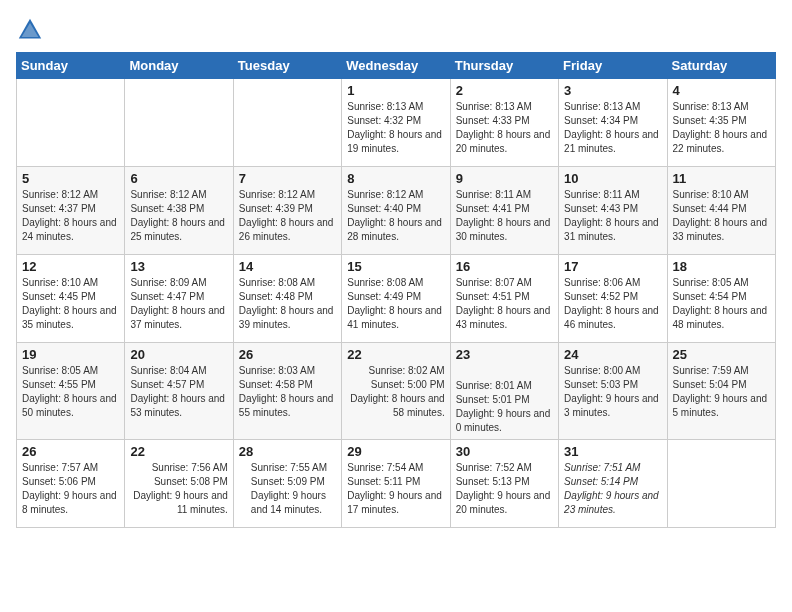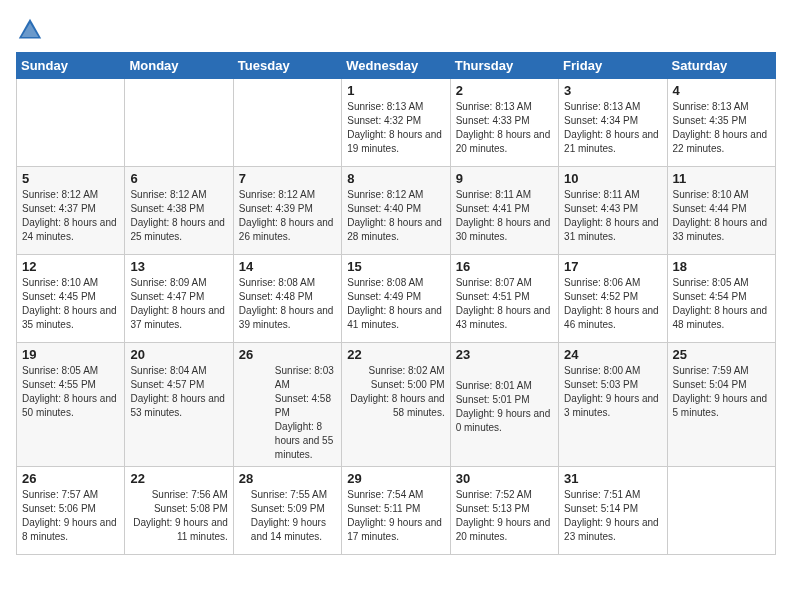--- a/index.html
+++ b/index.html
@@ -254,21 +254,21 @@
 Daylight: 8 hours and 50 minutes.</div>
         </td>
         <td>
           <span class="day-num">20</span>
           <div class="day-info" style="white-space: pre-line;">Sunrise: 8:04 AM
 Sunset: 4:57 PM
 Daylight: 8 hours and 53 minutes.</div>
         </td>
         <td>
           <span class="day-num">26</span>
-          <div class="day-info" style="white-space: pre-line; margin-left: 36px;">Sunrise: 8:03 AM
+          <div class="day-info" style="white-space: pre-line;">Sunrise: 8:03 AM
 Sunset: 4:58 PM
 Daylight: 8 hours and 55 minutes.</div>
         </td>
         <td>
           <span class="day-num">22</span>
           <div class="day-info" style="white-space: pre-line; text-align: right;">Sunrise: 8:02 AM
 Sunset: 5:00 PM
 Daylight: 8 hours and 58 minutes.</div>
         </td>
         <td>
@@ -316,20 +316,20 @@
 Daylight: 9 hours and 17 minutes.</div>
         </td>
         <td>
           <span class="day-num">30</span>
           <div class="day-info" style="white-space: pre-line;">Sunrise: 7:52 AM
 Sunset: 5:13 PM
 Daylight: 9 hours and 20 minutes.</div>
         </td>
         <td>
           <span class="day-num">31</span>
-          <div class="day-info" style="white-space: pre-line;">Sunrise: 7:51 AM
+          <div class="day-info" style="white-space: pre-line; font-style: italic;">Sunrise: 7:51 AM
 Sunset: 5:14 PM
 Daylight: 9 hours and 23 minutes.</div>
         </td>
         <td class="empty-cell"></td>
       </tr>
     </tbody>
 </table>
 
 </body></html>

